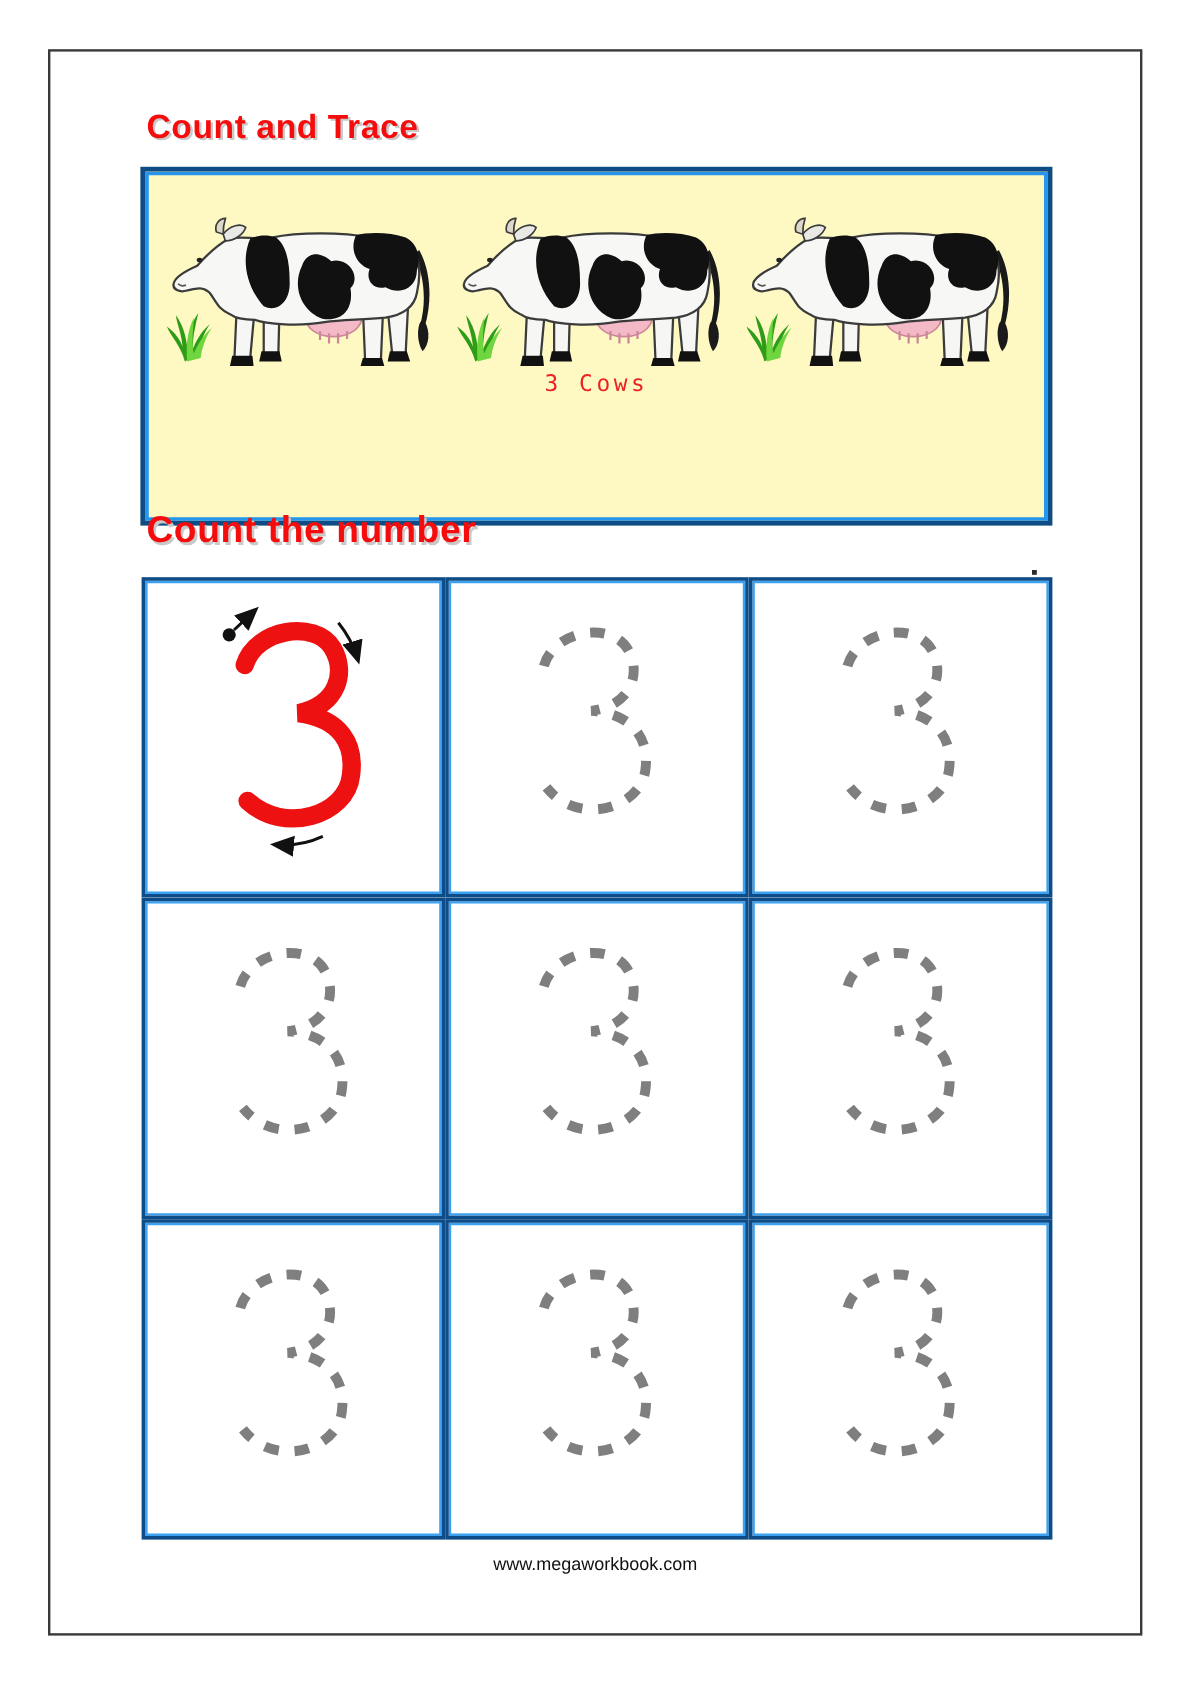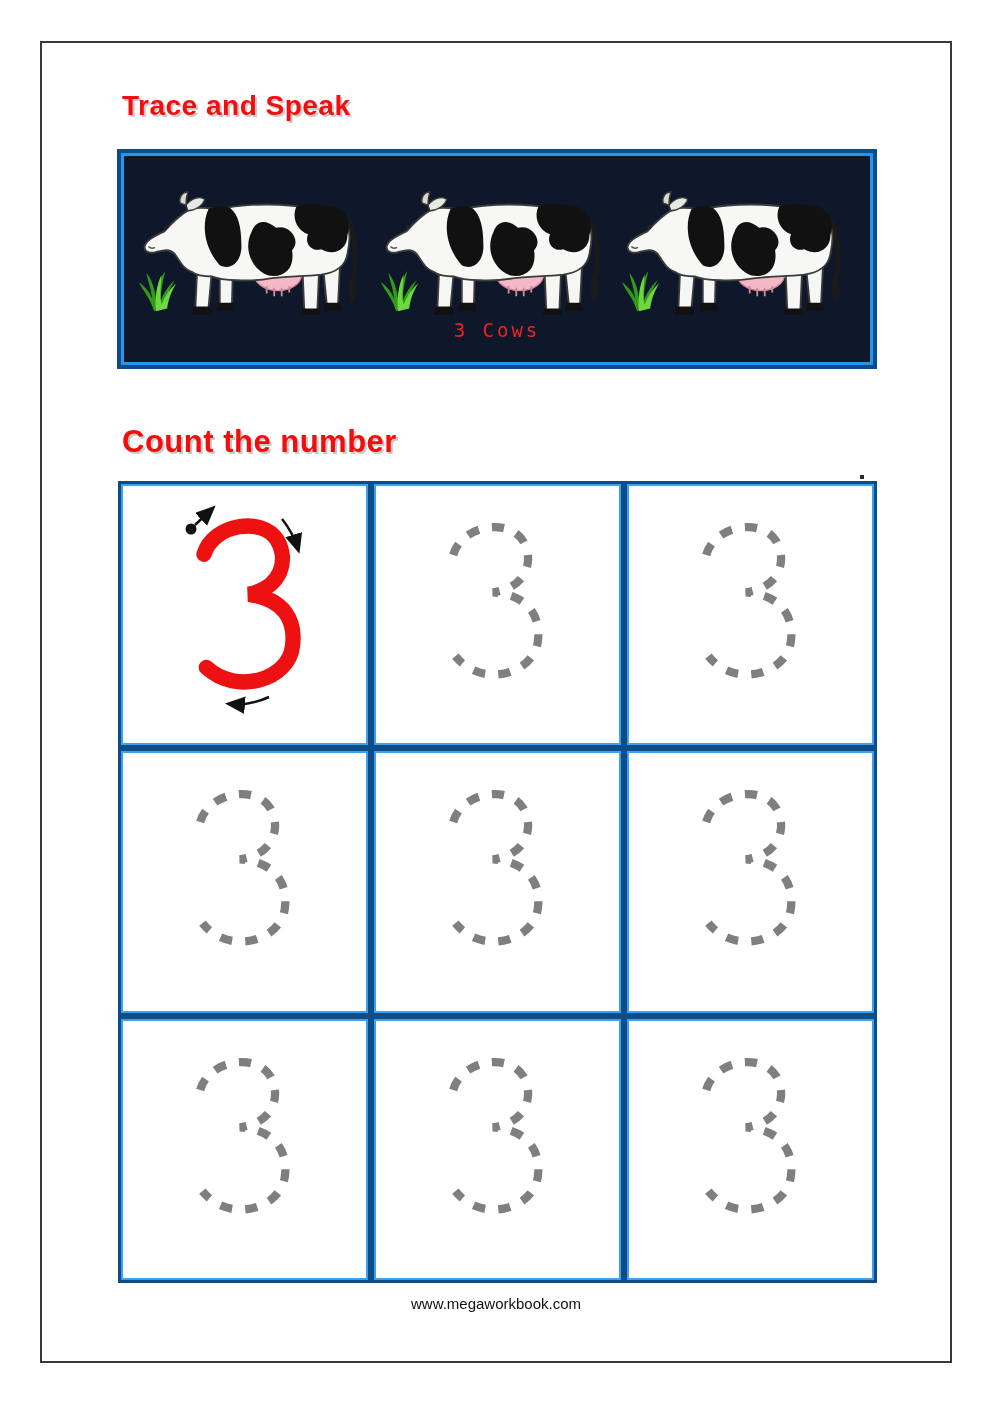--- a/index.html
+++ b/index.html
@@ -18,24 +18,24 @@
     position:absolute; left:122px;
     color:#f50d0d; font-weight:700; letter-spacing:0.5px;
     text-shadow:2px 2px 0 #c9c9c9;
     font-family:"Liberation Sans", sans-serif;
   }
   #count-heading { top:90px;  font-size:28px; }
   #trace-heading { top:424px; font-size:31px; }
 
   
   .cow-box {
-    position:absolute; left:117px; top:149px; width:760px; height:220px;
+    position:absolute; left:117px; top:139px; width:760px; height:299px;
     border:4px solid #0d4c86;
     box-shadow: inset 0 0 0 3px #2596ec;
-    background:#0f172a;
+    background:#fef9c3;
   }
   .cows-row {
     display:flex; justify-content:space-between;
     padding:24px 18px 0 16px;
   }
   .cow-unit { width:235px; height:138px; }
   .cow-unit svg { width:100%; height:100%; display:block; }
   .cow-caption {
     text-align:center; margin-top:4px;
     color:#ee2222; font-size:19px; letter-spacing:3px;
@@ -68,21 +68,21 @@
     position:absolute; left:0; top:1295px; width:992px;
     text-align:center; color:#111111; font-size:15px;
     font-family:"Liberation Sans", sans-serif;
   }
 </style>
 </head>
 <body>
 
 <div class="page-border"></div>
 
-<div id="count-heading" class="section-heading">Trace and Speak</div>
+<div id="count-heading" class="section-heading">Count and Trace</div>
 
 <div class="cow-box">
   <div class="cows-row">
 
   <div class="cow-unit">
         <svg viewBox="0 0 250 147">
 
           <g>
             <path d="M18 143 C14 128 6 122 2 112 C10 118 14 124 16 130 C15 118 11 110 10 102 C16 110 19 120 20 130 C21 118 24 108 30 100 C27 112 25 122 25 132 C29 122 35 114 40 110 C35 118 31 128 30 136 Z" fill="#2f9c17"></path>
             <path d="M20 143 C19 130 20 116 26 104 C25 118 24 128 26 136 C30 126 36 118 42 113 C36 122 33 132 32 140 Z" fill="#6fd63f"></path>

